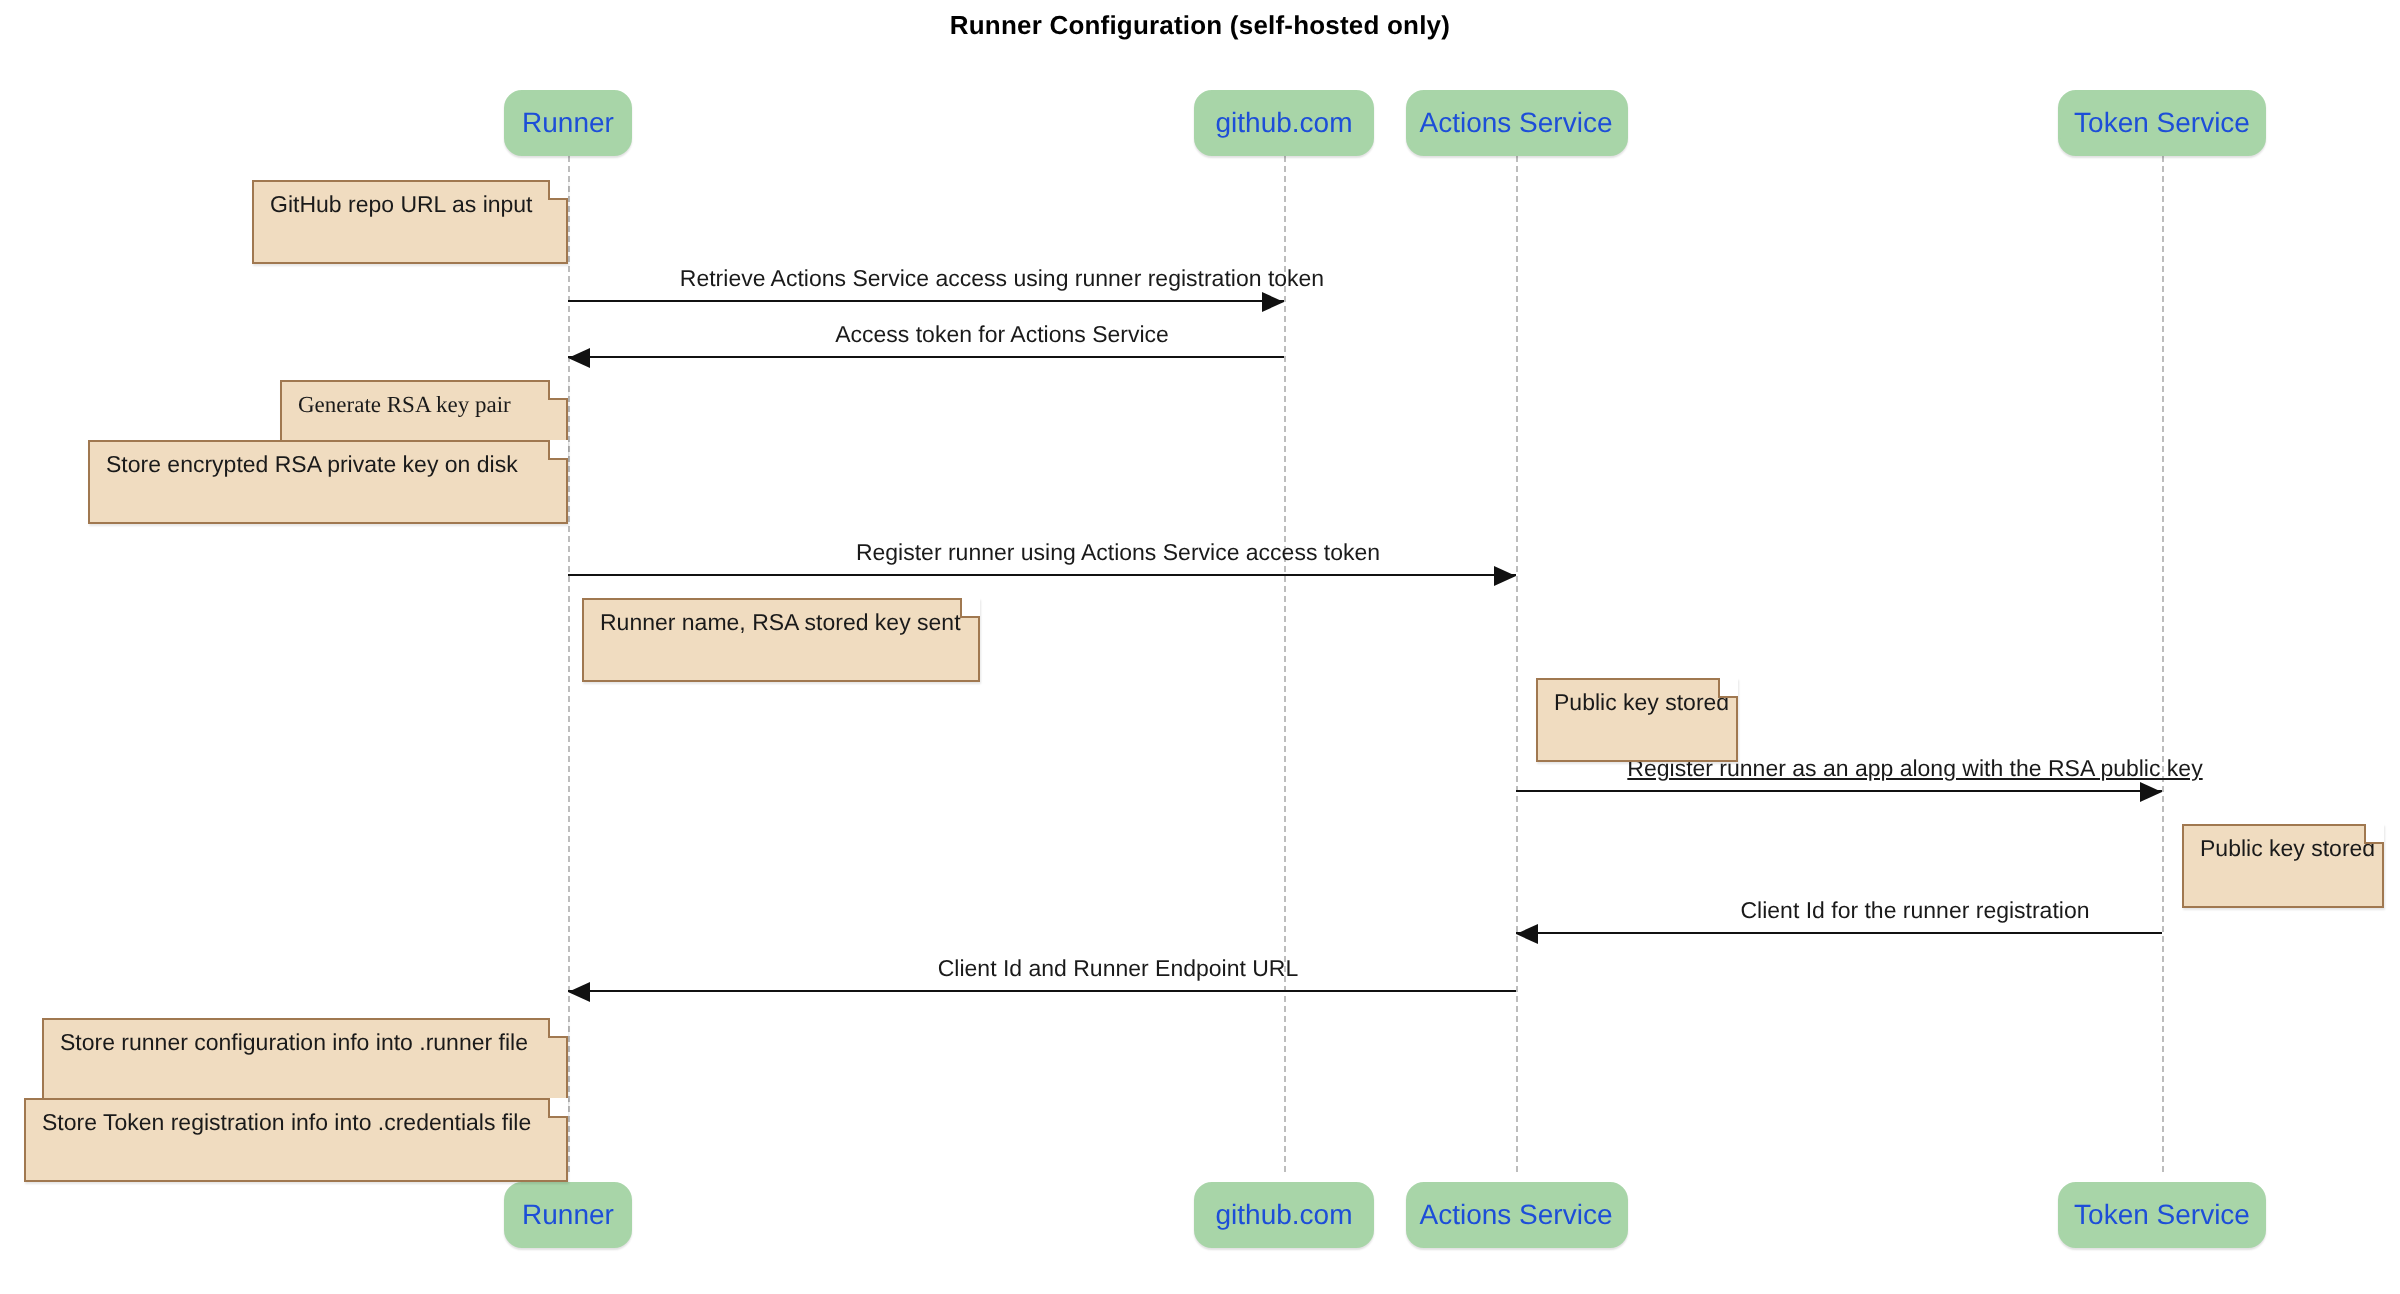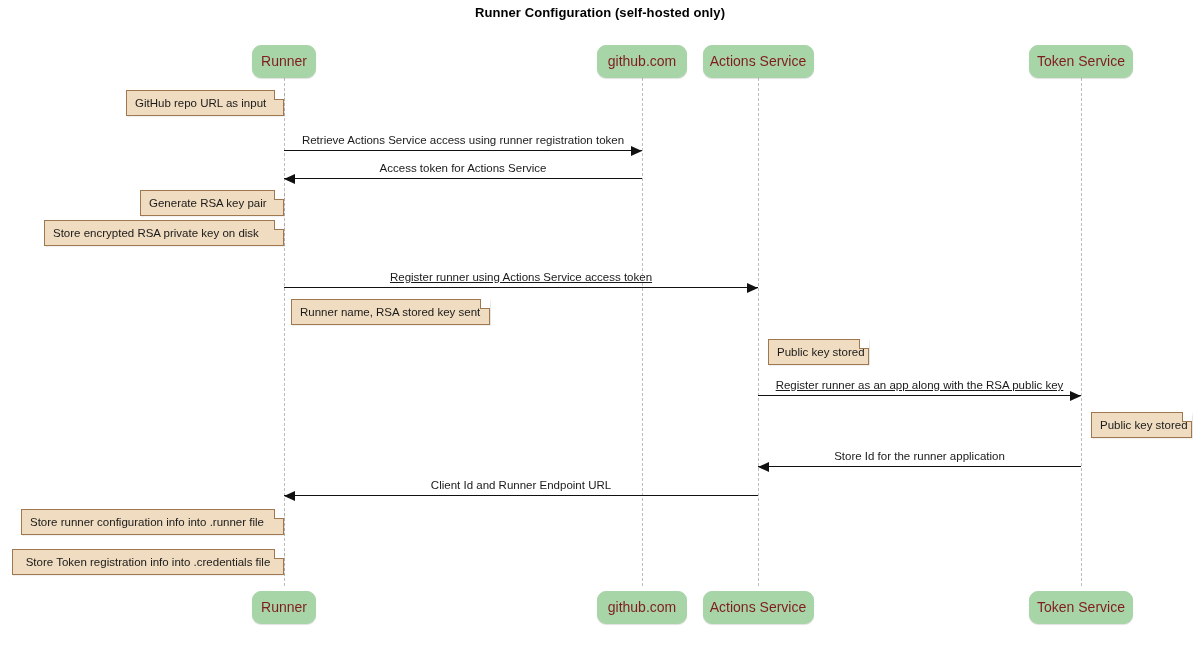--- a/index.html
+++ b/index.html
@@ -39,30 +39,30 @@
   .participant {
     position: absolute;
     box-sizing: border-box;
     background: #a8d5a8;
     border: 1px solid #a8d5a8;
     border-radius: 9px;
     height: 33px;
     line-height: 31px;
     text-align: center;
     font-size: 14px;
-    color: #7f1d1d;
+    color: #1d4ed8;
     white-space: nowrap;
     box-shadow: 0 1px 1px rgba(0,0,0,0.12);
   }
   .note {
     position: absolute;
     box-sizing: border-box;
     background: #f0dcc0;
     border: 1px solid #a07850;
-    height: 26px;
+    height: 42px;
     line-height: 24px;
     font-size: 11.5px;
     color: #1a1a1a;
     white-space: nowrap;
     padding: 0 8px;
     box-shadow: 0.5px 1px 1px rgba(0,0,0,0.10);
   }
   .note::after {
     content: "";
     position: absolute;
@@ -80,20 +80,21 @@
     height: 0;
     border-top: 1.3px solid #111111;
   }
   .msg-label {
     position: absolute;
     font-size: 11.5px;
     color: #1a1a1a;
     white-space: nowrap;
     text-align: center;
     transform: translateX(-50%);
+    margin-left: 38px;
   }
   .arrowhead {
     position: absolute;
     width: 0;
     height: 0;
     border-top: 5px solid transparent;
     border-bottom: 5px solid transparent;
   }
   .arrowhead.right {
     border-left: 11px solid #111111;
@@ -129,35 +130,35 @@
     </div>
   <div id="messages">
       <div class="msg-line" style="left: 284px; top: 150px; width: 358px;"></div>
       <div class="arrowhead right" style="top: 145.5px; left: 631px;"></div>
       <div class="msg-label" style="left: 463px; top: 134px;">Retrieve Actions Service access using runner registration token</div>
       <div class="msg-line" style="left: 284px; top: 178px; width: 358px;"></div>
       <div class="arrowhead left" style="top: 173.5px; left: 284px;"></div>
       <div class="msg-label" style="left: 463px; top: 162px; text-align: center;">Access token for Actions Service</div>
       <div class="msg-line" style="left: 284px; top: 287px; width: 474px;"></div>
       <div class="arrowhead right" style="top: 282.5px; left: 747px;"></div>
-      <div class="msg-label" style="left: 521px; top: 271px; text-decoration: underline;">Register runner using Actions Service access token</div>
+      <div class="msg-label" style="left: 521px; top: 271px;">Register runner using Actions Service access token</div>
       <div class="msg-line" style="left: 758px; top: 395px; width: 323px;"></div>
       <div class="arrowhead right" style="top: 390.5px; left: 1070px;"></div>
       <div class="msg-label" style="left: 919.5px; top: 379px; text-decoration: underline;">Register runner as an app along with the RSA public key</div>
       <div class="msg-line" style="left: 758px; top: 466px; width: 323px;"></div>
       <div class="arrowhead left" style="top: 461.5px; left: 758px;"></div>
-      <div class="msg-label" style="left: 919.5px; top: 450px;">Store Id for the runner application</div>
+      <div class="msg-label" style="left: 919.5px; top: 450px;">Client Id for the runner registration</div>
       <div class="msg-line" style="left: 284px; top: 495px; width: 474px;"></div>
       <div class="arrowhead left" style="top: 490.5px; left: 284px;"></div>
       <div class="msg-label" style="left: 521px; top: 479px;">Client Id and Runner Endpoint URL</div>
     </div>
   <div id="notes">
       <div class="note" style="left: 126px; top: 90px; width: 158px;"><span>GitHub repo URL as input</span></div>
-      <div class="note" style="left: 140px; top: 190px; width: 144px;"><span>Generate RSA key pair</span></div>
+      <div class="note" style="left: 140px; top: 190px; width: 144px; font-family: Liberation Serif, serif;"><span>Generate RSA key pair</span></div>
       <div class="note" style="left: 44px; top: 220px; width: 240px;"><span>Store encrypted RSA private key on disk</span></div>
       <div class="note" style="left: 291px; top: 299px; width: 199px;"><span>Runner name, RSA stored key sent</span></div>
       <div class="note" style="left: 768px; top: 339px; width: 101px;"><span>Public key stored</span></div>
       <div class="note" style="left: 1091px; top: 412px; width: 101px;"><span>Public key stored</span></div>
       <div class="note" style="left: 21px; top: 509px; width: 263px;"><span>Store runner configuration info into .runner file</span></div>
-      <div class="note" style="left: 12px; top: 549px; width: 272px; text-align: center;"><span>Store Token registration info into .credentials file</span></div>
+      <div class="note" style="left: 12px; top: 549px; width: 272px;"><span>Store Token registration info into .credentials file</span></div>
     </div>
 
 </div>
 
 </body></html>

